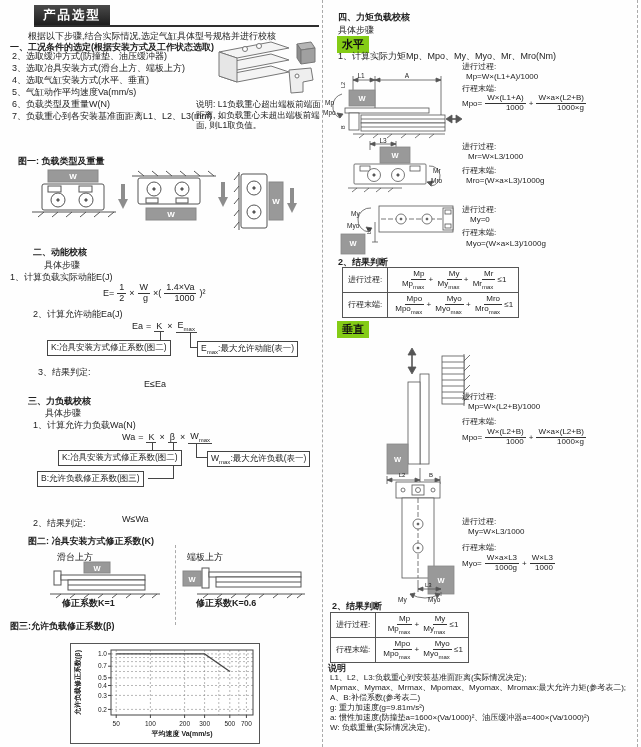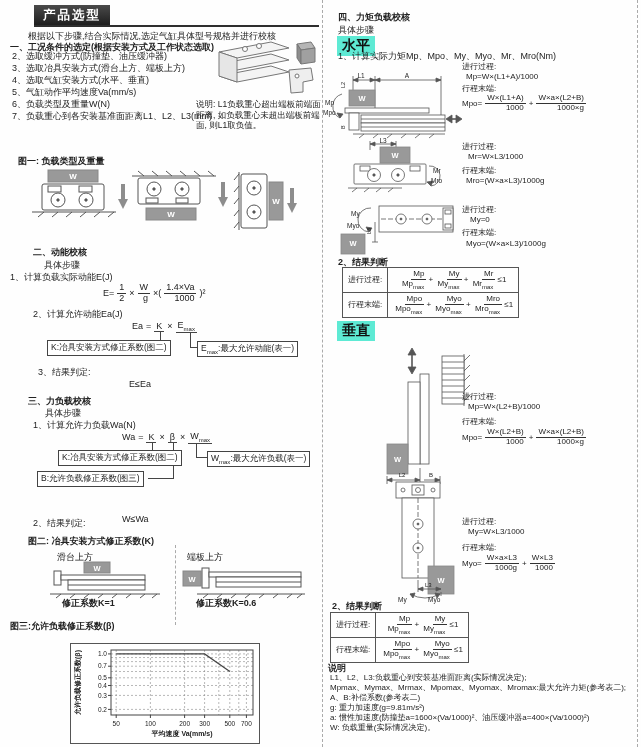--- a/index.html
+++ b/index.html
@@ -13,21 +13,21 @@
              font-size:12.5px;font-weight:bold;padding:2px 9px;letter-spacing:2px;}
   #title-rule{left:34px;top:25px;width:285px;height:2px;background:#2e2e2e;}
   .vsep{border-left:1px dashed #aaa;width:0;}
   .fr{display:inline-flex;flex-direction:column;align-items:flex-end;vertical-align:middle;line-height:1.1;}
   .fr .n{border-bottom:1px solid #333;padding:0 2px;}
   .fr .d{padding:0 2px;}
   .eq{display:flex;align-items:center;gap:3px;}
   .u{border-bottom:1px solid #444;padding:0 2px;}
   .callout{position:absolute;border:1px solid #444;background:#fff;padding:1px 3px;font-size:8.5px;white-space:nowrap;}
   .conn{position:absolute;}
-  .tag{position:absolute;background:#5eead4;color:#111;font-weight:bold;padding:1px 5px;font-size:14px;}
+  .tag{position:absolute;background:#84cc16;color:#111;font-weight:bold;padding:1px 5px;font-size:11px;}
   table.jtable{position:absolute;border-collapse:collapse;font-size:8px;}
   table.jtable td{border:1px solid #555;padding:2px 5px;text-align:center;}
   .lh{line-height:12px;}
   .note{white-space:normal;line-height:10.5px;font-size:8.5px;}
   svg{position:absolute;overflow:visible;}
   svg text{font-family:"Liberation Sans","DejaVu Sans",sans-serif;}
 </style>
 </head>
 <body>
 
@@ -162,21 +162,21 @@
     <span class="u"><span>E</span><sub>max</sub></span>
   </div>
   <div class="conn" style="left:160px;top:332px;height:8px;border-left:1px solid #444;"></div>
   <div class="conn" style="left:190px;top:332px;width:7px;height:15px;border-left:1px solid #444;border-bottom:1px solid #444;"></div>
   <div class="callout" style="left:47px;top:340px;">K:冶具安装方式修正系数(图二)</div>
   <div class="callout" style="left:197px;top:341px;">
     <span>E</span><sub>max</sub><span>:最大允许动能(表一)</span>
   </div>
 
   <div class="abs" style="left:38px;top:366px;">3、结果判定:</div>
-  <div class="abs" style="left:129px;top:379px;">E≤Ea</div>
+  <div class="abs" style="left:144px;top:379px;">E≤Ea</div>
 
   <div class="abs b" style="left:28px;top:395px;">三、力负载校核</div>
   <div class="abs" style="left:45px;top:407px;">具体步骤</div>
   <div class="abs" style="left:33px;top:419px;">1、计算允许力负载Wa(N)</div>
 
   <div class="abs eq" style="left:122px;top:431px;">
     <span>Wa</span>
     <span>=</span>
     <span class="u">K</span>
     <span>×</span>

